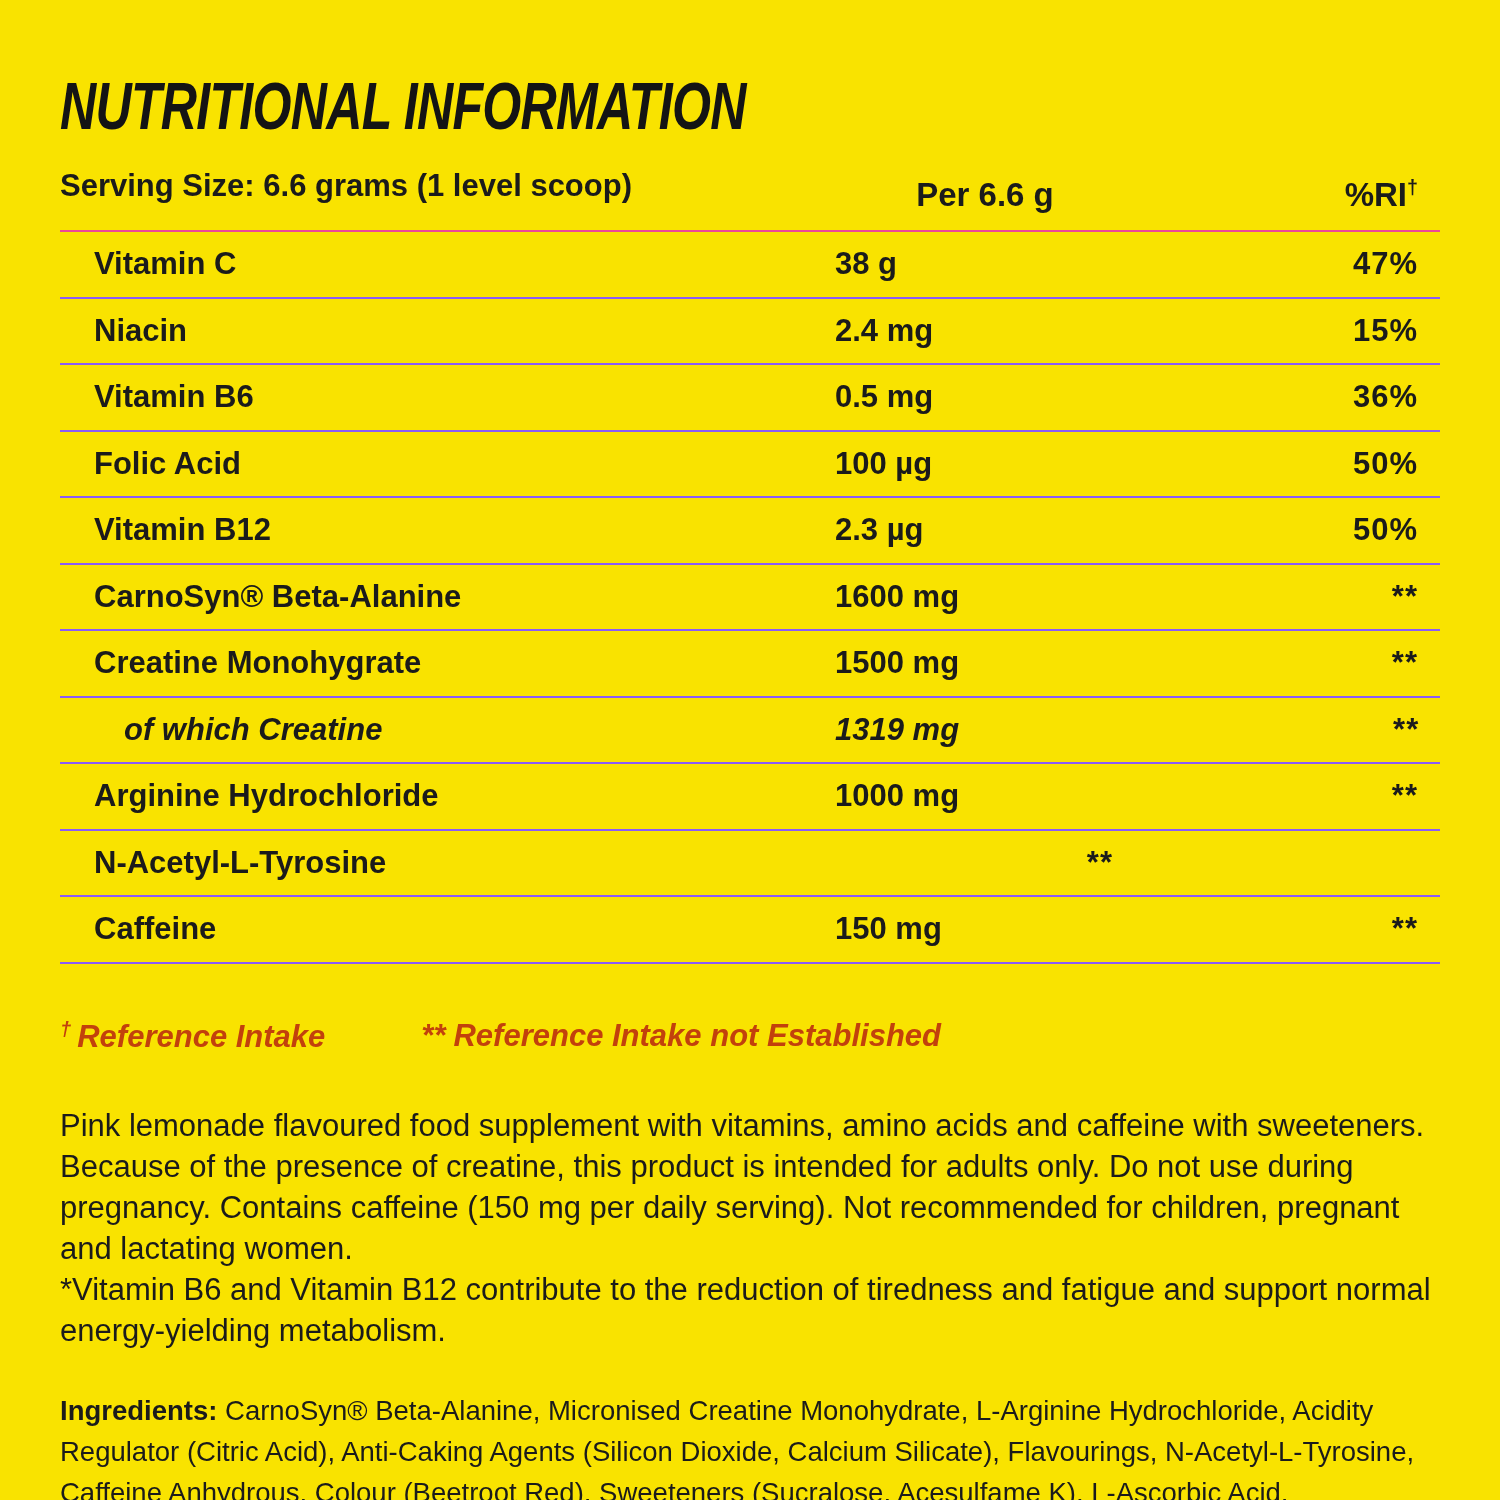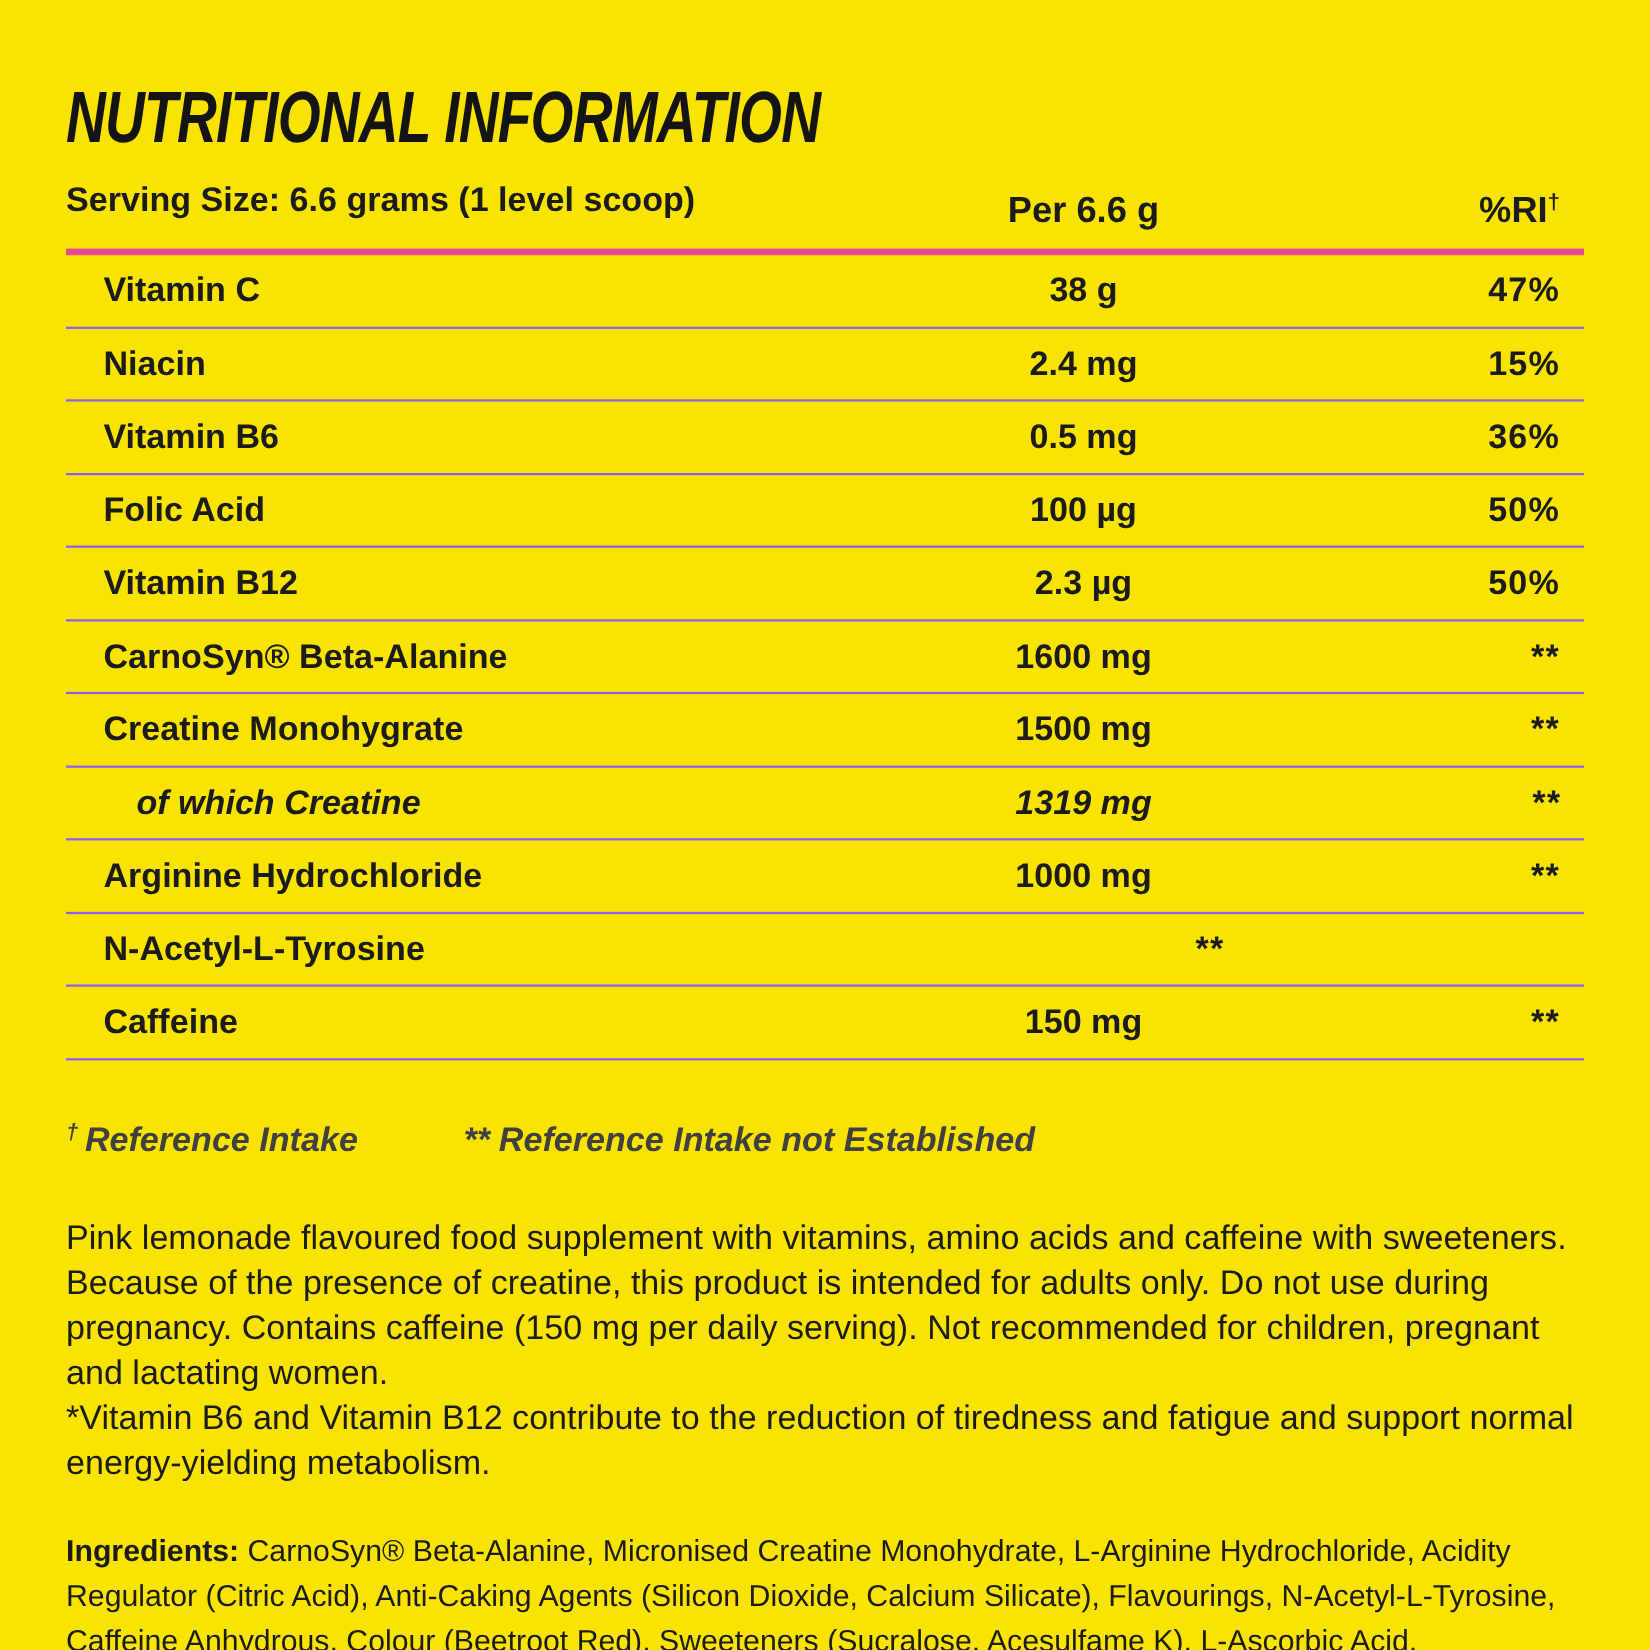--- a/index.html
+++ b/index.html
@@ -30,21 +30,21 @@
   
   .grid-row {
     display: grid;
     grid-template-columns: 775px 300px 305px;
     align-items: center;
   }
   .thead {
     margin-top: 6px;
     height: 82px;
     align-items: end;
-    border-bottom: 6px solid #ec4899;
+    border-bottom: 2px solid #ec4899;
   }
   .serving {
     font-size: 31px;
     font-weight: bold;
     padding-bottom: 26px;
     white-space: nowrap;
   }
   .col-head {
     font-size: 33px;
     font-weight: bold;
@@ -52,33 +52,33 @@
   }
   .col-head.amount { text-align: center; }
   .col-head.ri { text-align: right; padding-right: 22px; }
   .col-head.ri sup { font-size: 60%; font-weight: bold; }
   .row {
     height: 66.5px;
     border-bottom: 2px solid #8b5cf6;
   }
   .cell { font-size: 31px; font-weight: bold; }
   .cell.name { padding-left: 34px; }
-  .cell.amount { text-align: center; }
+  .cell.amount { text-align: left; }
   .cell.ri { text-align: right; padding-right: 22px; letter-spacing: 1px; }
   .row.sub .cell { font-style: italic; font-weight: bold; }
   .row.sub .cell.name { padding-left: 64px; }
   
   .footnotes {
     margin-top: 54px;
     display: flex;
     gap: 96px;
     font-size: 31px;
     font-weight: bold;
     font-style: italic;
-    color: #404040;
+    color: #c2410c;
   }
   .footnotes .fmark-sup { font-size: 65%; vertical-align: super; margin-right: 6px; }
   .footnotes .fmark { margin-right: 8px; }
   
   .description {
     margin-top: 50px;
     font-size: 31px;
     line-height: 41px;
     max-width: 1395px;
   }

